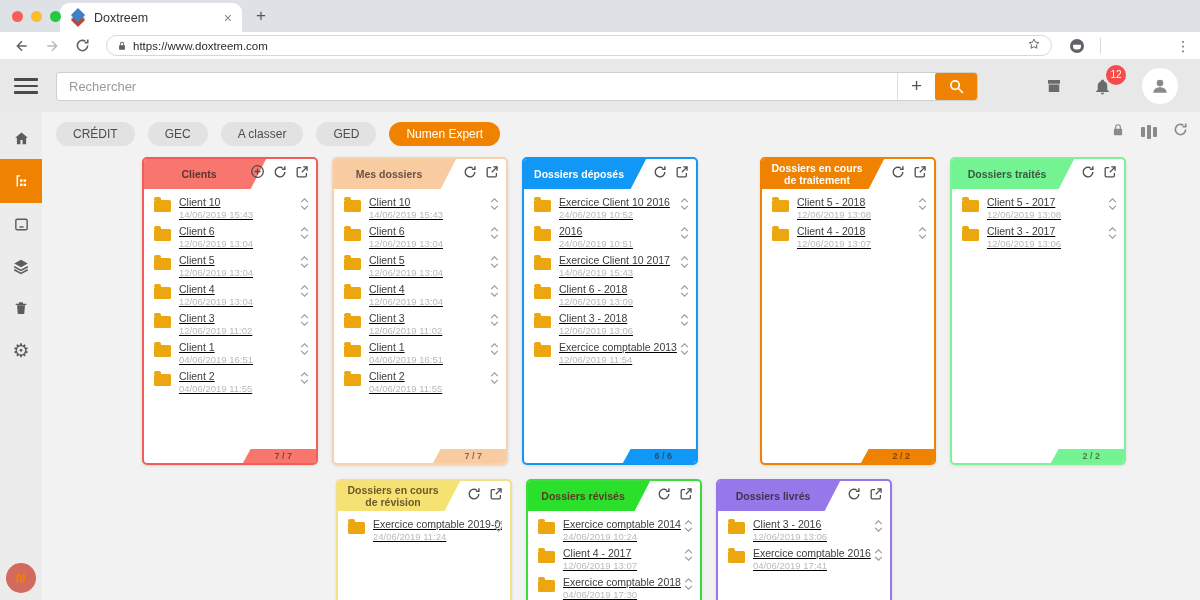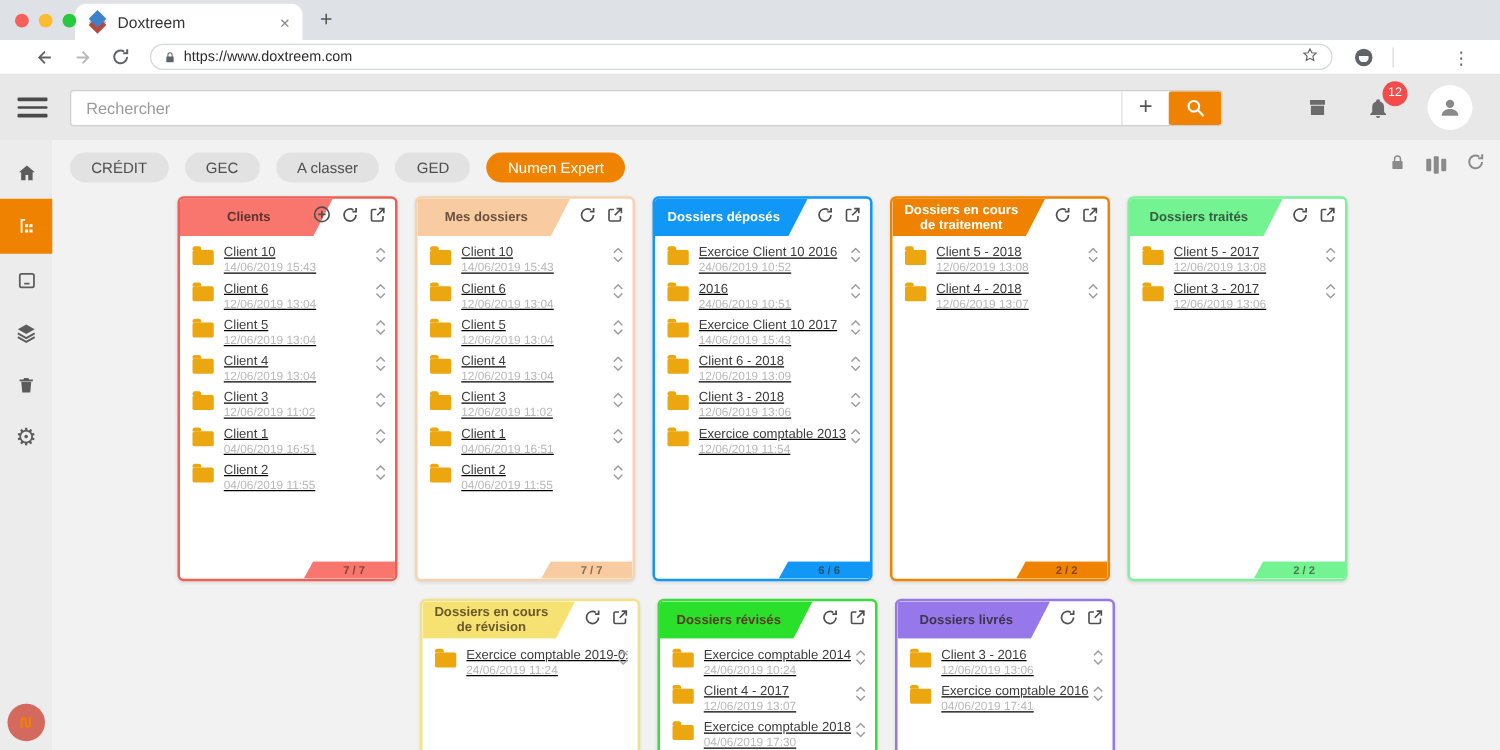--- a/index.html
+++ b/index.html
@@ -13,21 +13,21 @@
   .t-red{background:#f55f57}.t-yellow{background:#fdbc2e}.t-green{background:#28c840}
   .tab { margin-left:60px; width:182px; height:29px; background:#ffffff; border-radius:9px 9px 0 0;
     display:flex; align-items:center; padding:0 8px 0 10px; }
   .favicon { position:relative; width:16px; height:16px; flex:0 0 16px; }
   .favicon i { position:absolute; left:3px; width:10px; height:10px; transform:rotate(45deg); display:block; }
   .fav-top{ top:0; background:#3b82c6; } .fav-mid{ top:3px; background:#9fc0e2; } .fav-bot{ top:5px; background:#b5493f; }
   .tab-title { font-size:12.5px; color:#333; margin-left:8px; flex:1; }
   .tab-close { color:#888; font-size:14px; cursor:default; padding:0 2px; }
   .newtab { color:#555; font-size:17px; margin:0 0 6px 14px; }
 
-  .urlbar { height:28px; background:#fff; display:flex; align-items:center; padding:0 24px; border-bottom:1px solid #e6e6e6; }
+  .urlbar { height:28px; background:#fff; display:flex; align-items:center; padding:0 10px; border-bottom:1px solid #e6e6e6; }
   .nav-ic { width:24px; height:24px; display:flex; align-items:center; justify-content:center; color:#5f6368; margin-right:6px; }
   .nav-ic.dim { color:#b6b9bd; }
   .urlpill { flex:0 0 946px; height:21px; border:1px solid #d4d7dc; border-radius:999px; display:flex; align-items:center; padding:0 10px; margin-left:6px; }
   .urlpill svg { flex:0 0 auto; }
   .url-text { font-size:11.5px; color:#2b2b2b; margin-left:6px; flex:1; }
   .star { color:#5f6368; font-size:13px; }
   .ext-circle { width:14px; height:14px; border-radius:50%; background:#5f6368; margin-left:18px; position:relative; }
   .ext-circle::after{ content:""; position:absolute; left:3px; top:3px; width:8px; height:8px; border-radius:50%; background:#fff; clip-path:polygon(0 40%,100% 40%,100% 100%,0 100%); }
   .vsep { width:1px; height:16px; background:#d9d9d9; margin:0 14px 0 16px; }
   .dots { color:#5f6368; font-size:14px; letter-spacing:0; margin-left:auto; }
@@ -716,21 +716,21 @@
                   </svg>
       </span>
     </div>
   </div>
           </div>
     <div class="col-footer">
       <div class="col-footer-bg" style="background: rgb(17, 151, 245);"></div>
       <span class="col-count">6 / 6</span>
     </div>
   </div>
-        <div class="column" style="border-color: rgb(239, 130, 0);">
+        <div class="column" style="border-color: rgb(239, 130, 0); margin-left: 48px;">
     <div class="col-header">
       <div class="col-header-bg" style="background: rgb(239, 130, 0);"></div>
       <div class="col-title" style="color: rgb(255, 255, 255);">Dossiers en cours de traitement</div>
       <div class="col-actions">
 
         <span class="col-btn">
           <svg width="14" height="14" viewBox="0 0 16 16" fill="none" stroke="currentColor" stroke-width="1.6">
                   <path d="M13.5 8A5.5 5.5 0 1 1 11 3.4"></path>
                   <path d="M13.6 1.5v3.4h-3.4"></path>
                 </svg>

